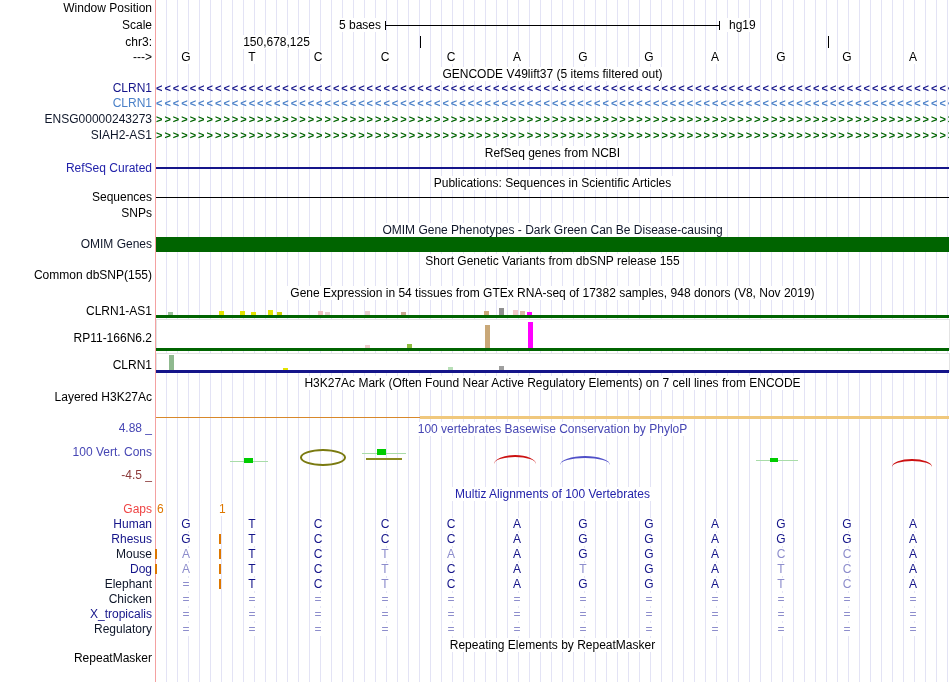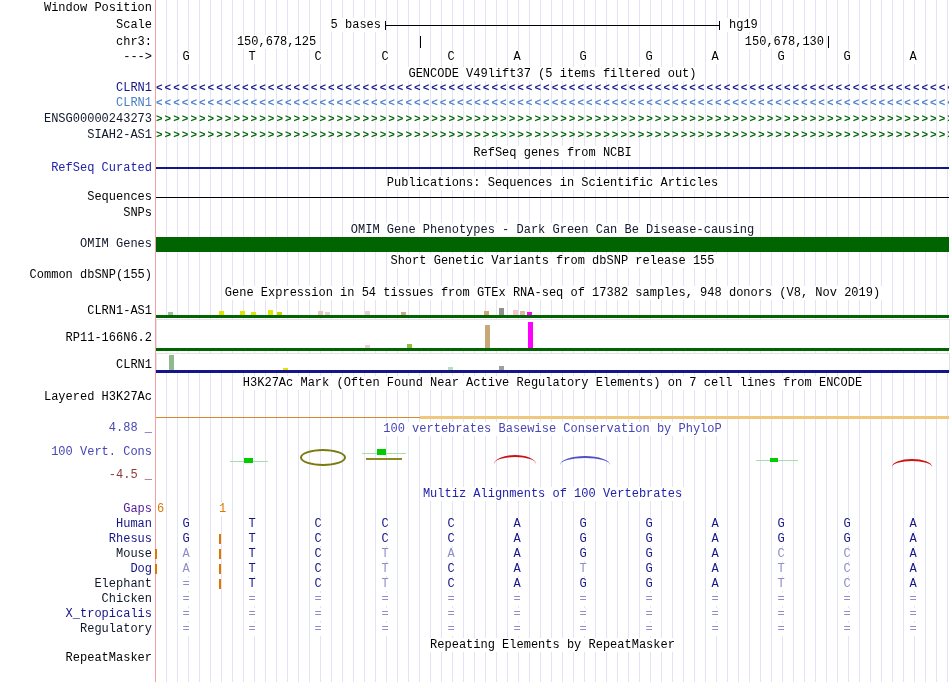--- a/index.html
+++ b/index.html
@@ -1,25 +1,25 @@
 <!DOCTYPE html>
 <html><head>
 <meta charset="utf-8">
 <style>
   html,body{margin:0;padding:0;background:#fff;}
   .browser{position:relative;width:950px;height:682px;background:#fff;
-    font-family:Liberation Mono, monospace;font-size:12px;color:#000;overflow:hidden;}
+    font-family:Liberation Sans, sans-serif;font-size:12px;color:#000;overflow:hidden;}
   .grid{position:absolute;left:155px;top:0;width:794px;height:682px;
     border-left:1px solid #f4a1a1;
     background:repeating-linear-gradient(90deg,transparent 0px,transparent 10px,#e3e3f5 10px,#e3e3f5 11px);}
   .lbl{position:absolute;left:0;width:152px;text-align:right;white-space:nowrap;line-height:13px;}
   .ttl{position:absolute;left:155px;width:795px;text-align:center;line-height:13px;}
   .ttl span{background:#fff;padding:0 3px;}
   .c-navy{color:#15158a}.c-blue2{color:#4a80c8}.c-green{color:#0f172a}
-  .c-link{color:#2222aa}.c-cons{color:#4646b4}.c-orange{color:#4c1d95}.c-maroon{color:#8b3a3a}
+  .c-link{color:#2222aa}.c-cons{color:#4646b4}.c-orange{color:#ef4444}.c-maroon{color:#8b3a3a}
   .hdr{position:absolute;white-space:nowrap;line-height:13px;}
   .hdr span{background:#fff;padding:0 2px;}
   .rline{position:absolute;left:156px;width:793px;}
   .whitebox{position:absolute;left:156px;width:792px;background:#fff;border:1px solid #e4e4e4;}
   .tick{position:absolute;width:1px;height:12px;background:#000;}
   .ruler{position:absolute;left:385px;top:21px;width:333px;height:9px;
     border-left:1px solid #000;border-right:1px solid #000;
     background:linear-gradient(to bottom,transparent 4px,#000 4px,#000 5px,transparent 5px);}
 </style>
 </head>
@@ -63,23 +63,20 @@
     <span>5 bases</span>
   </div>
   <div class="ruler"></div>
   <div class="hdr" style="left:727px;top:19px">
     <span>hg19</span>
   </div>
   <div class="hdr" style="left:155px;top:36px;width:243px;text-align:center">
     <span>150,678,125</span>
   </div>
   <div class="tick" style="left:420px;top:36px"></div>
-  <div class="hdr" style="left:155px;top:36px;width:671px;text-align:right">
-    <span>150,678,130</span>
-  </div>
   <div class="tick" style="left:828px;top:36px"></div>
 
   <div class="ttl" style="top:68px"><span>GENCODE V49lift37 (5 items filtered out)</span></div>
   <div class="ttl" style="top:147px"><span>RefSeq genes from NCBI</span></div>
   <div class="ttl" style="top:177px"><span>Publications: Sequences in Scientific Articles</span></div>
   <div class="ttl c-green" style="top:224px"><span>OMIM Gene Phenotypes - Dark Green Can Be Disease-causing</span></div>
   <div class="ttl" style="top:255px"><span>Short Genetic Variants from dbSNP release 155</span></div>
   <div class="ttl" style="top:287px"><span>Gene Expression in 54 tissues from GTEx RNA-seq of 17382 samples, 948 donors (V8, Nov 2019)</span></div>
   <div class="ttl" style="top:377px"><span>H3K27Ac Mark (Often Found Near Active Regulatory Elements) on 7 cell lines from ENCODE</span></div>
   <div class="ttl c-cons" style="top:423px"><span>100 vertebrates Basewise Conservation by PhyloP</span></div>

